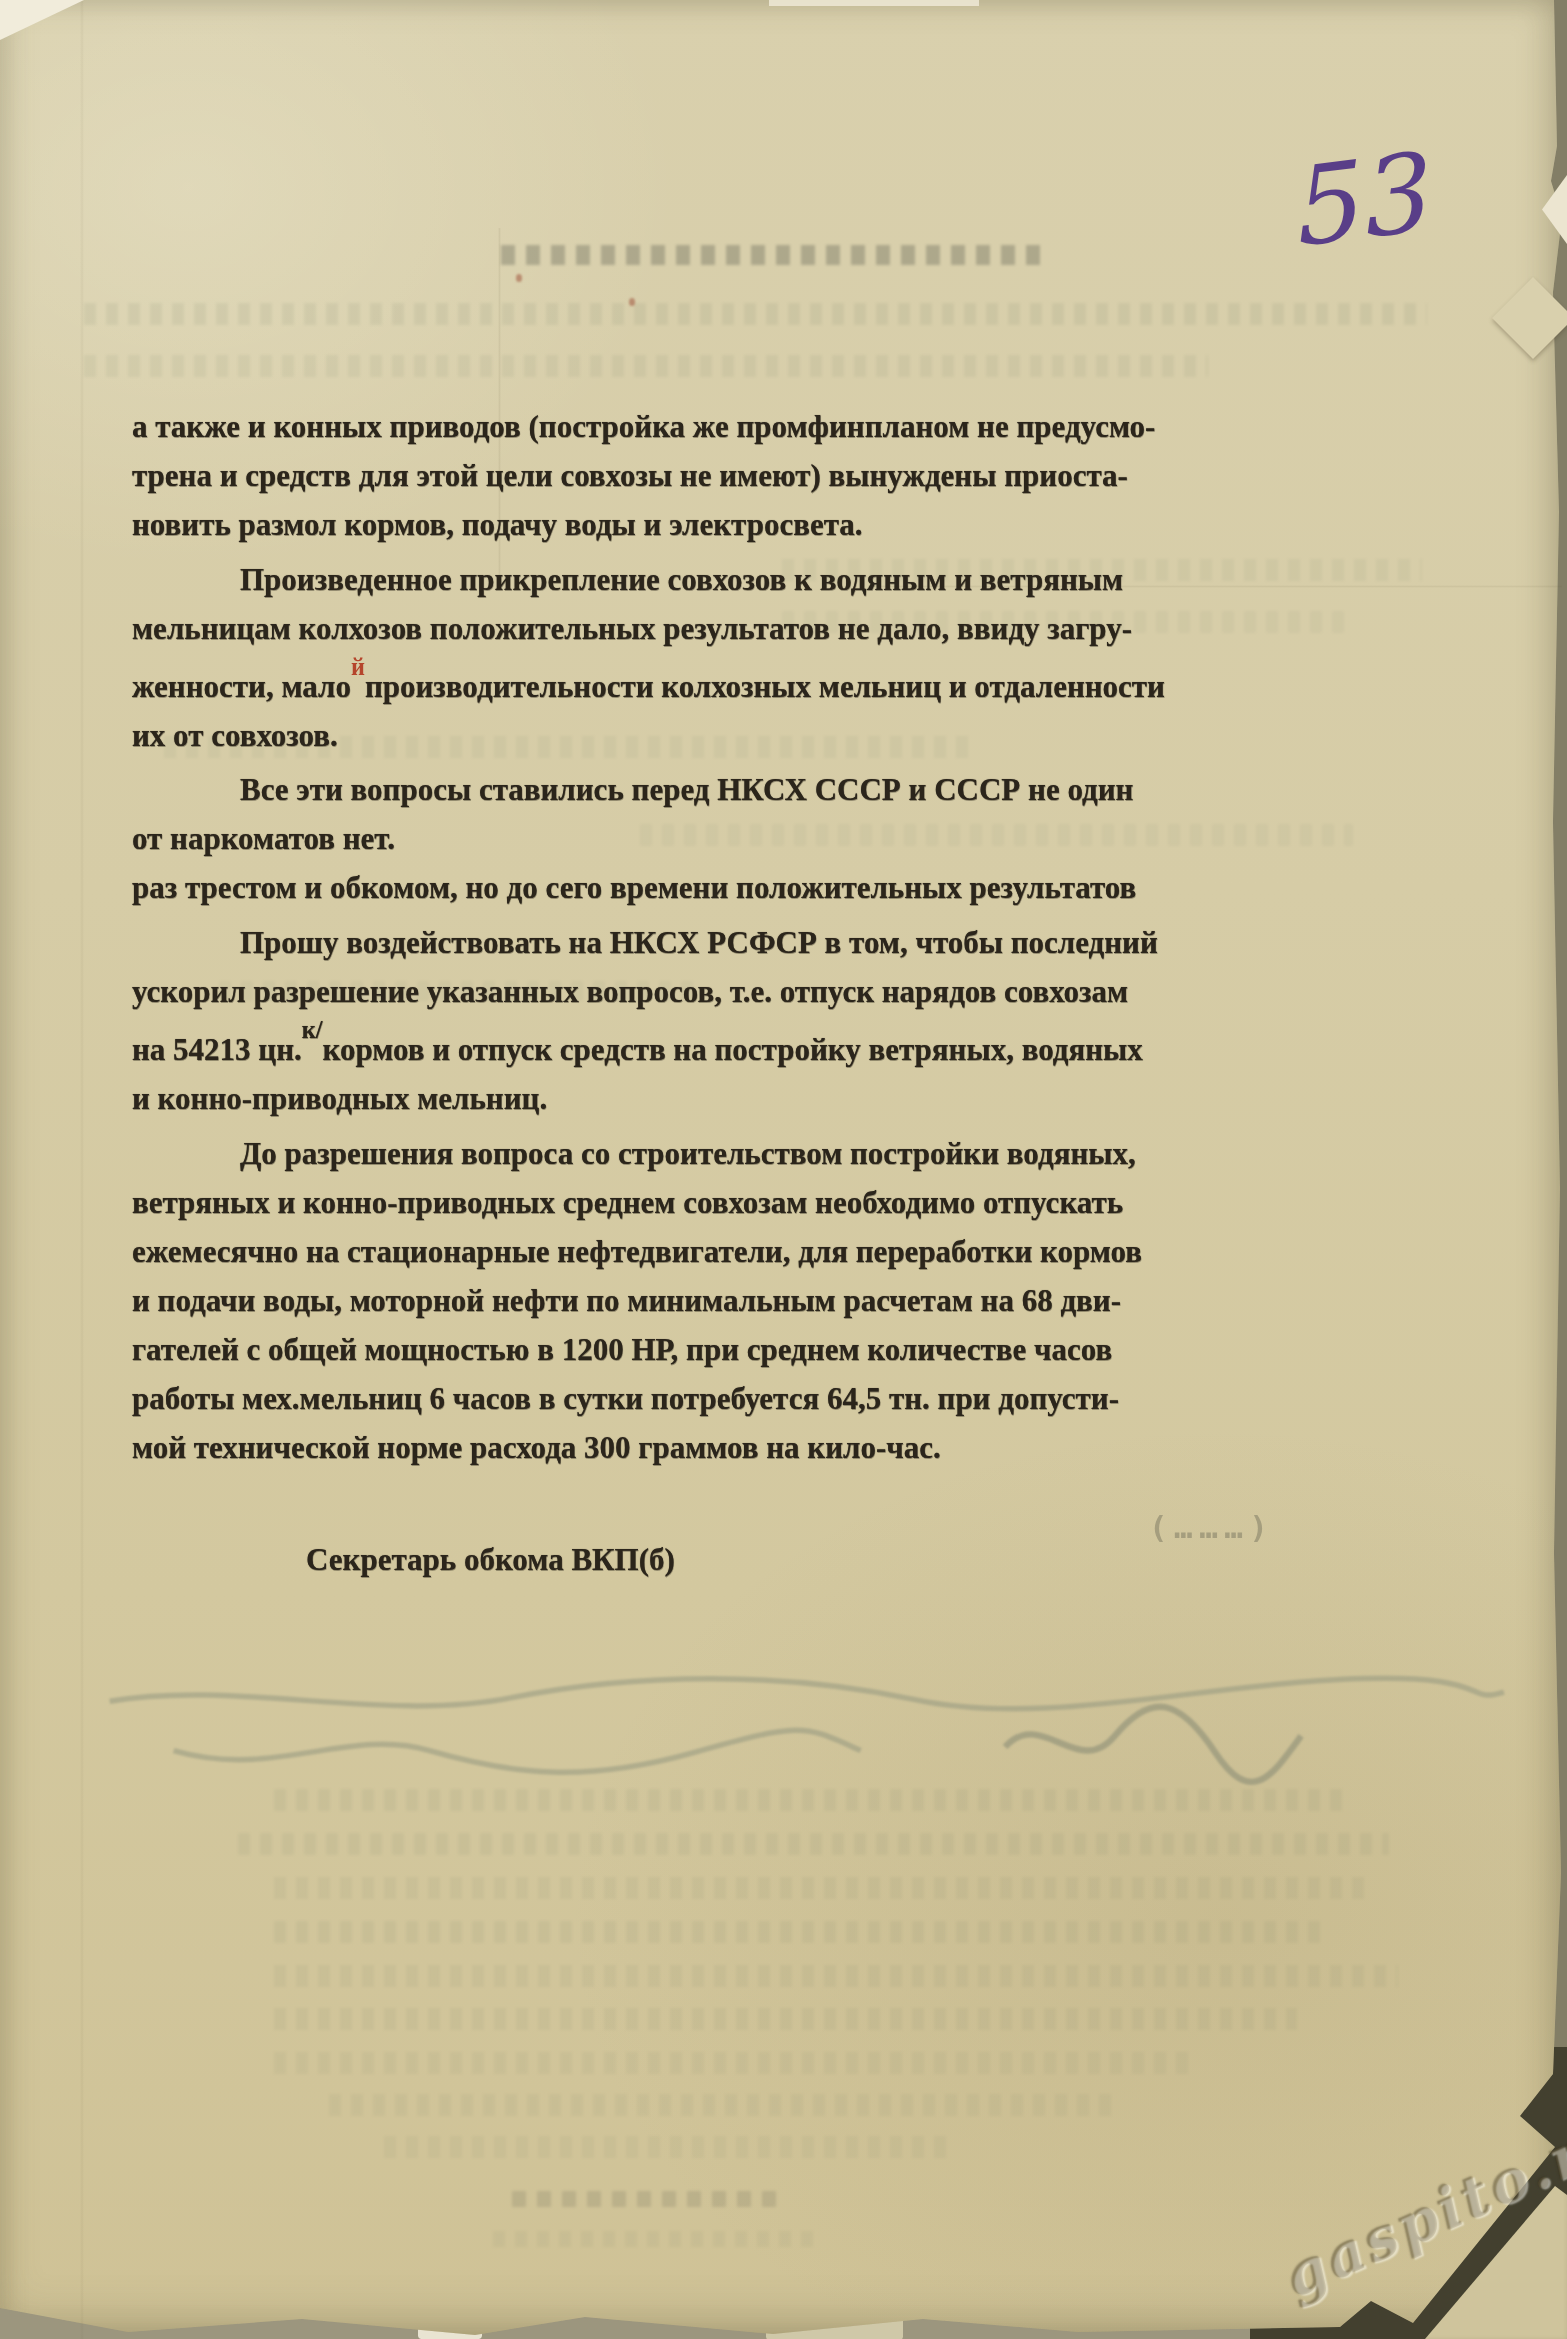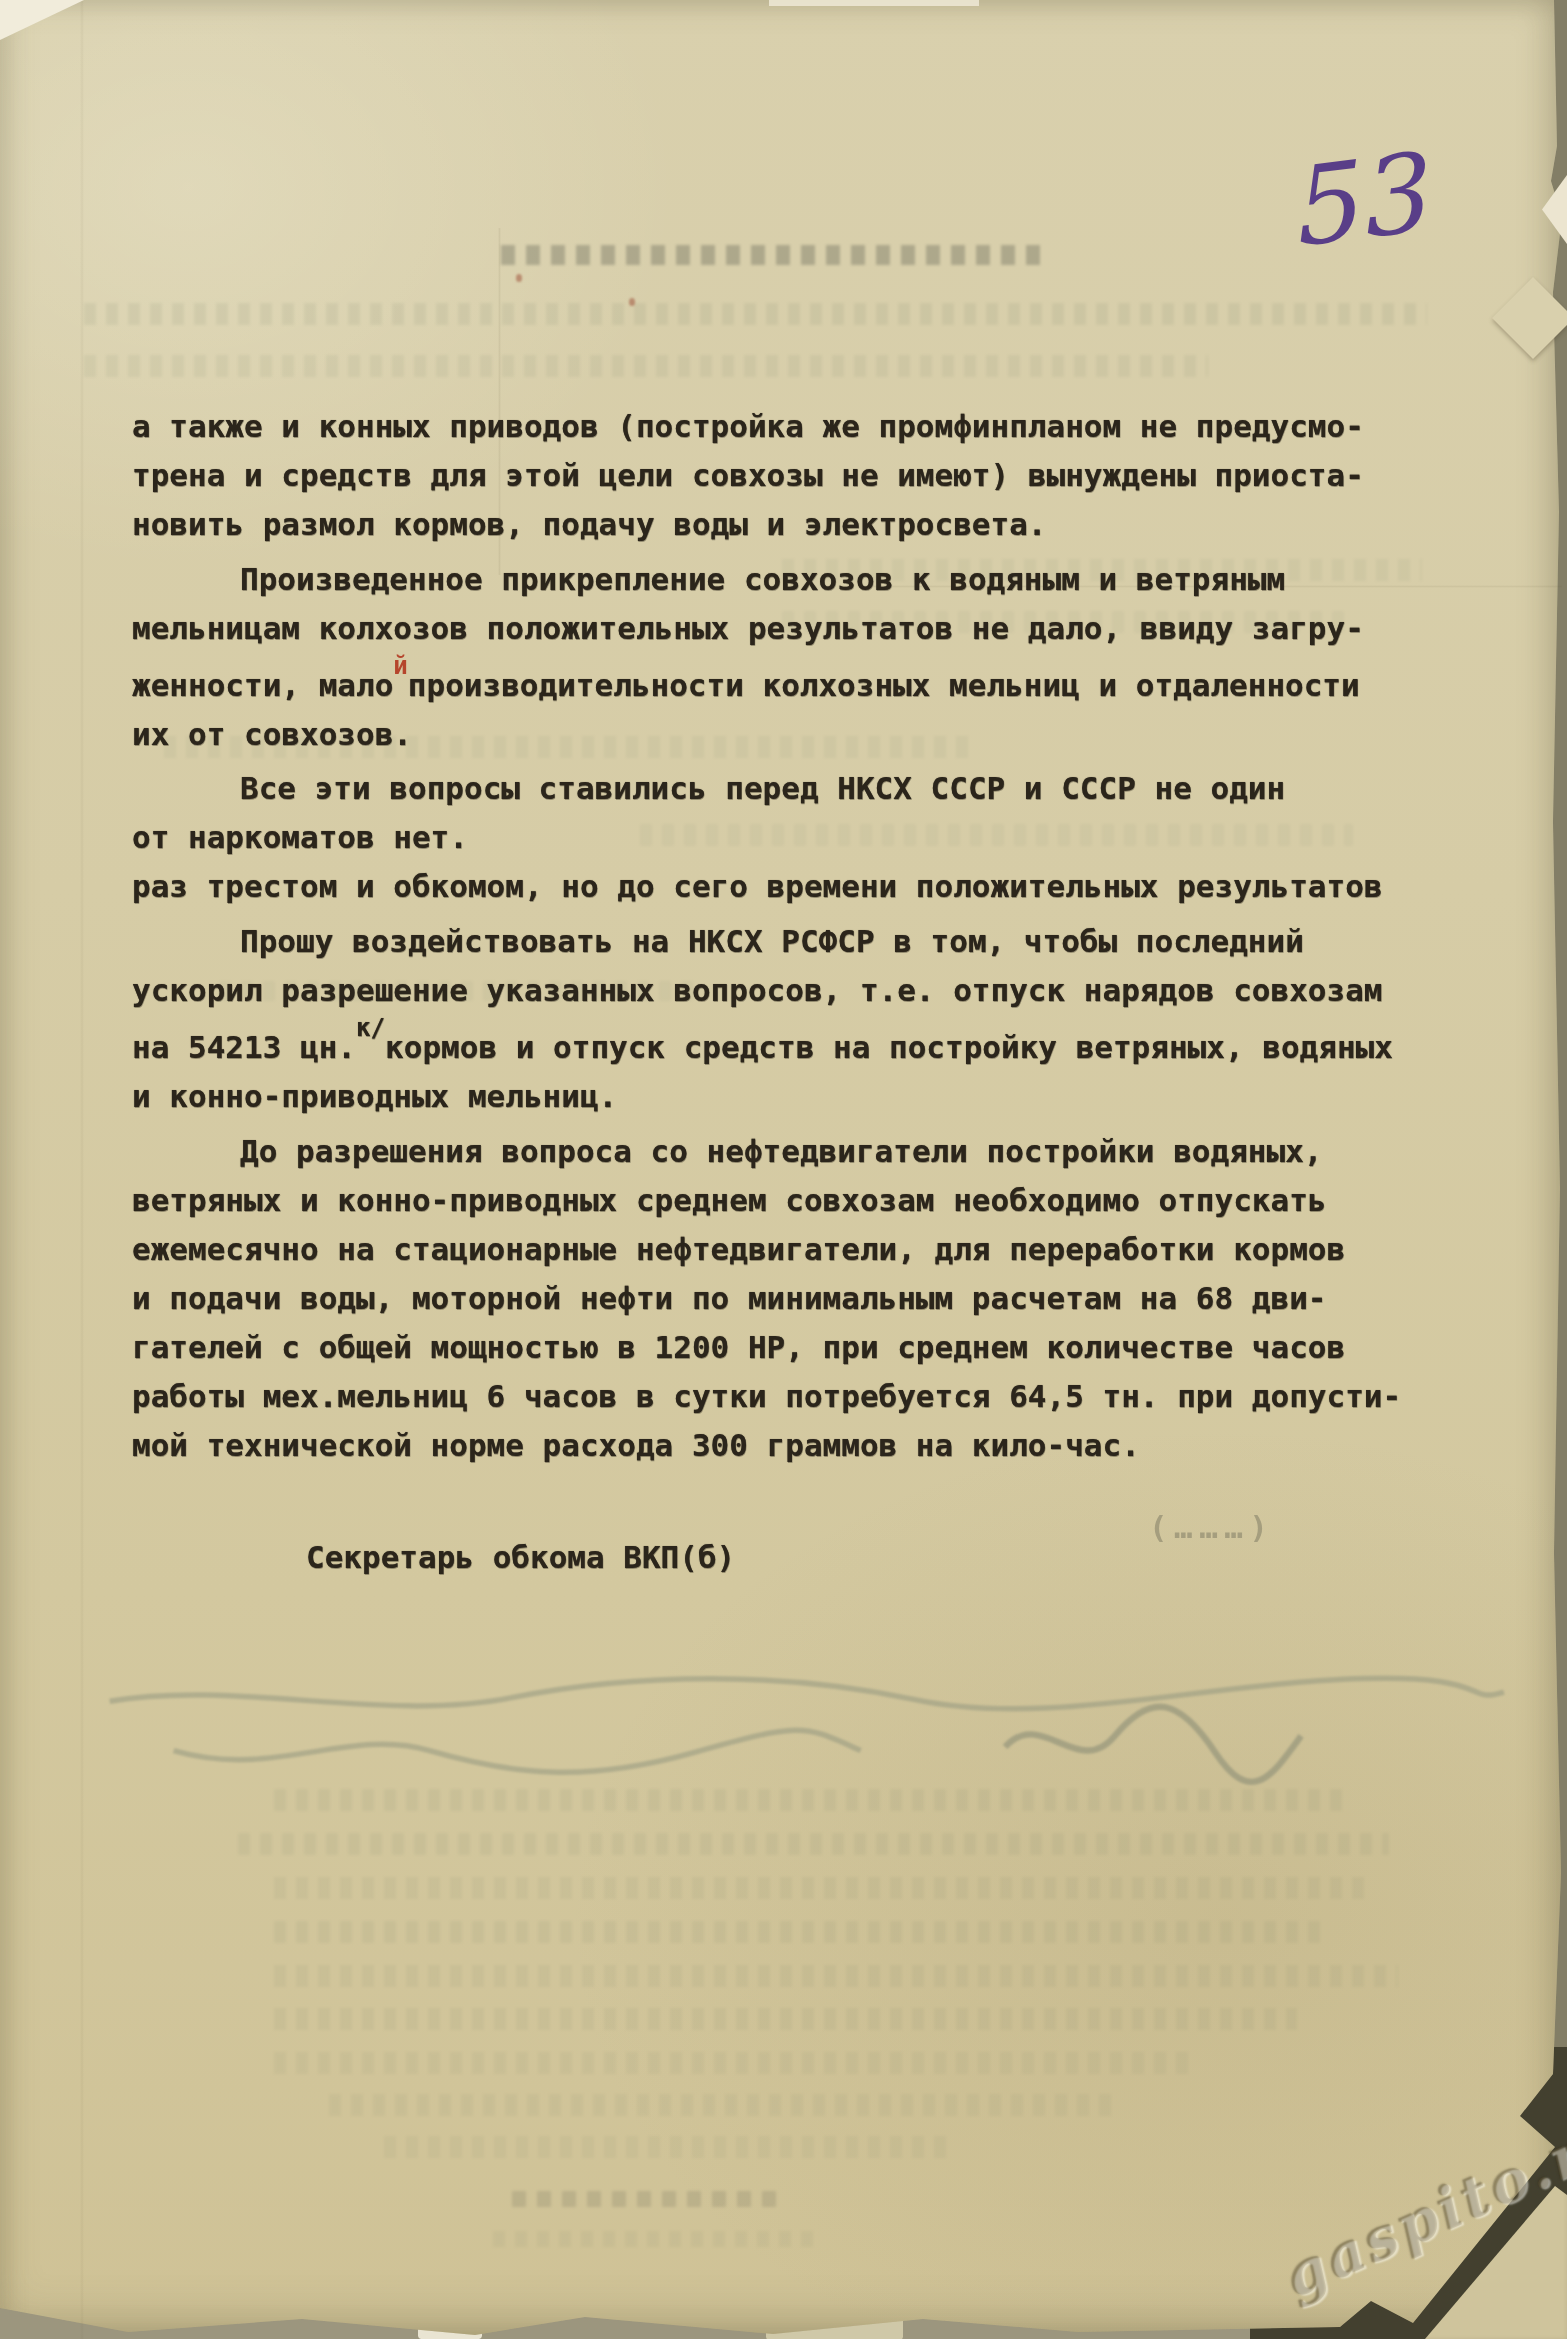--- a/index.html
+++ b/index.html
@@ -29,21 +29,21 @@
     background:linear-gradient(180deg,transparent,rgba(90,80,50,.2),transparent);}
   
   .ghost{position:absolute;z-index:4;height:22px;filter:blur(1.5px);
     background:repeating-linear-gradient(90deg,rgba(96,112,88,.55) 0 12px,transparent 12px 22px);}
   .ghost.dark{background:repeating-linear-gradient(90deg,rgba(64,68,58,.7) 0 13.7px,transparent 13.7px 25px);}
   .speck{position:absolute;z-index:4;width:6.4px;height:8.2px;border-radius:50%;background:#9a4a33;opacity:.5;filter:blur(0.9px);}
   .scribbles{position:absolute;left:0;top:0;z-index:4;filter:blur(1.3px);opacity:.5;}
   
   .doc-text{position:absolute;z-index:5;left:132px;top:402px;width:1320px;
     font-weight:700;font-size:31px;line-height:49px;color:#2b251b;
-    text-shadow:0 0 0.9px rgba(43,37,27,.65), 0.5px 0.5px 0 rgba(43,37,27,.35);}
+    text-shadow:0 0 0.9px rgba(43,37,27,.65), 0.5px 0.5px 0 rgba(43,37,27,.35);font-family:Liberation Serif, serif;}
   .para{margin:0 0 5.5px 0;}
   .para .indent{padding-left:108px;}
   .line{white-space:nowrap;}
   sup.corr{position:relative;top:-.45em;font-size:78%;}
   sup.corr.red{color:#b5452c;text-shadow:none;}
   .sig-row{margin-top:63px;padding-left:174px;}
   .stamp-faint{position:absolute;z-index:5;left:1149px;top:1509px;font-size:31px;letter-spacing:6.4px;
     color:rgba(82,82,68,.35);filter:blur(0.5px);font-weight:700;}
   
   .page-num{position:absolute;z-index:6;left:1296px;top:137px;
@@ -127,21 +127,21 @@
       <div class="line">от наркоматов нет.</div>
       <div class="line">раз трестом и обкомом, но до сего времени положительных результатов</div>
     </div>
     <div class="para">
       <div class="line indent">Прошу воздействовать на НКСХ РСФСР в том, чтобы последний</div>
       <div class="line">ускорил разрешение указанных вопросов, т.е. отпуск нарядов совхозам</div>
       <div class="line"><span>на 54213 цн.</span><sup class="corr">к/</sup><span>кормов и отпуск средств на постройку ветряных, водяных</span></div>
       <div class="line">и конно-приводных мельниц.</div>
     </div>
     <div class="para">
-      <div class="line indent">До разрешения вопроса со нефтедвигатели постройки водяных,</div>
+      <div class="line indent">До разрешения вопроса со строительством постройки водяных,</div>
       <div class="line">ветряных и конно-приводных среднем совхозам необходимо отпускать</div>
       <div class="line">ежемесячно на стационарные нефтедвигатели, для переработки кормов</div>
       <div class="line">и подачи воды, моторной нефти по минимальным расчетам на 68 дви-</div>
       <div class="line">гателей с общей мощностью в 1200 НР, при среднем количестве часов</div>
       <div class="line">работы мех.мельниц 6 часов в сутки потребуется 64,5 тн. при допусти-</div>
       <div class="line">мой технической норме расхода 300 граммов на кило-час.</div>
     </div>
     <div class="line sig-row">Секретарь обкома ВКП(б)</div>
   </div>
 

